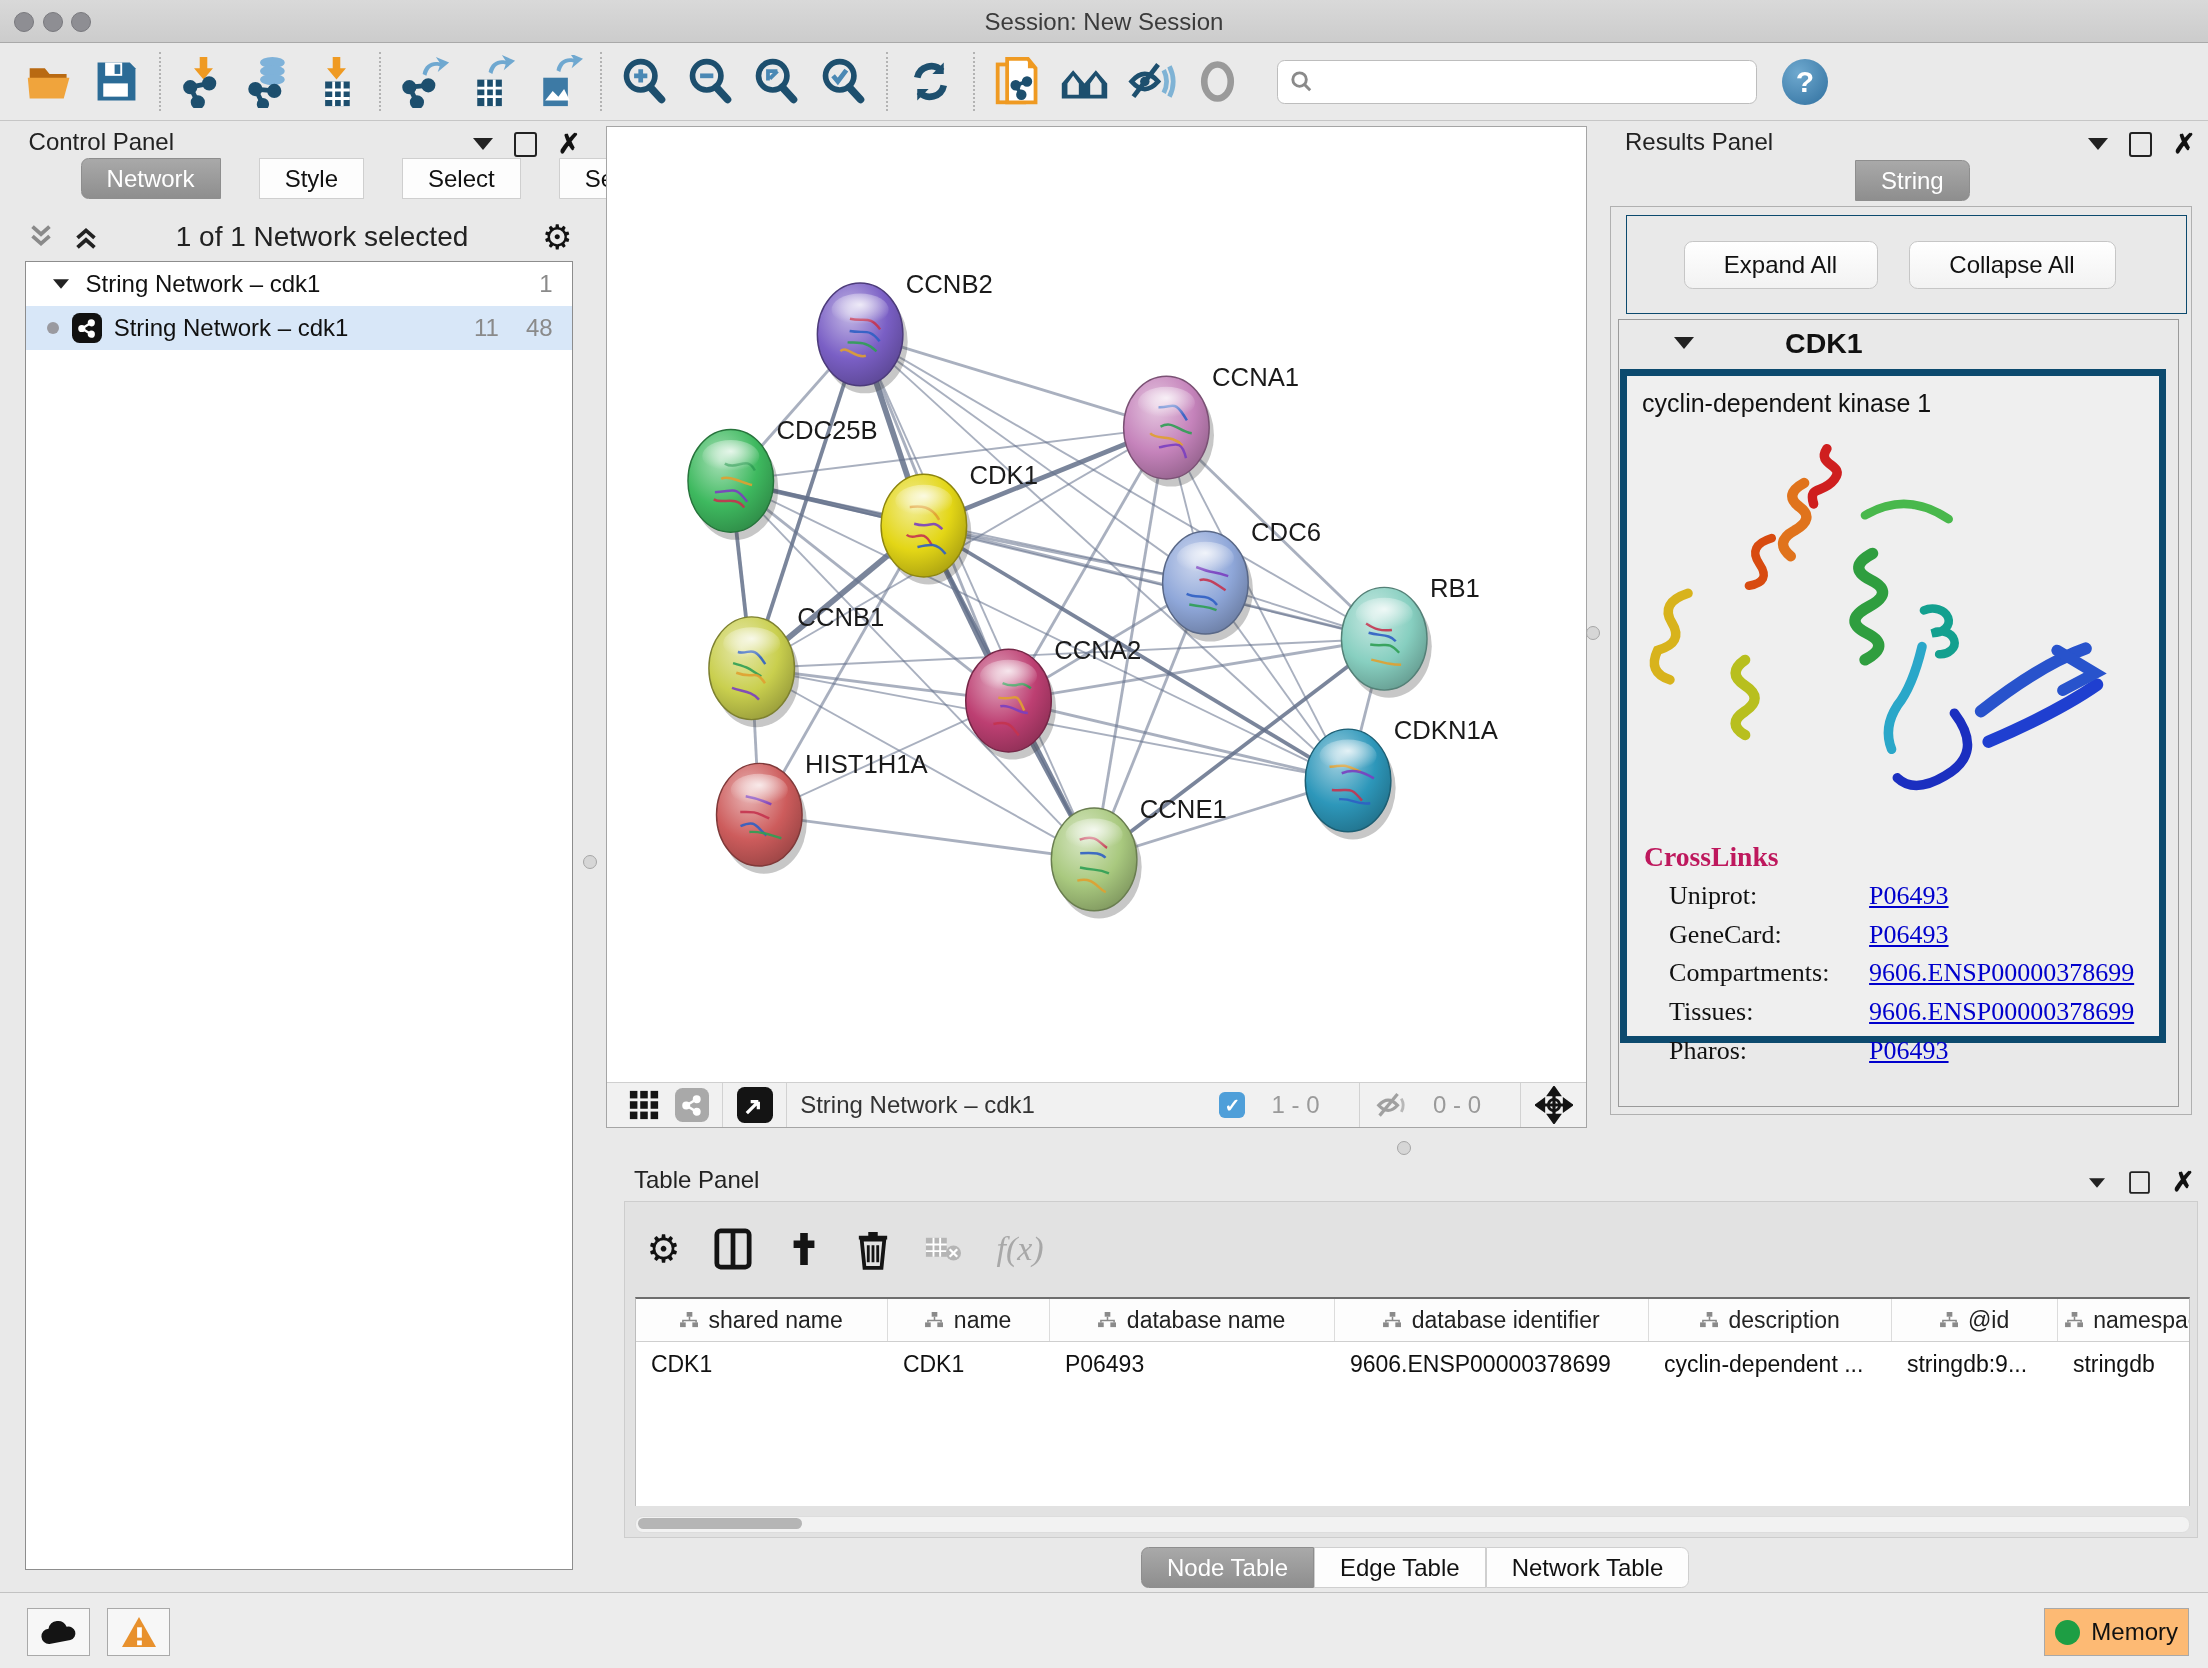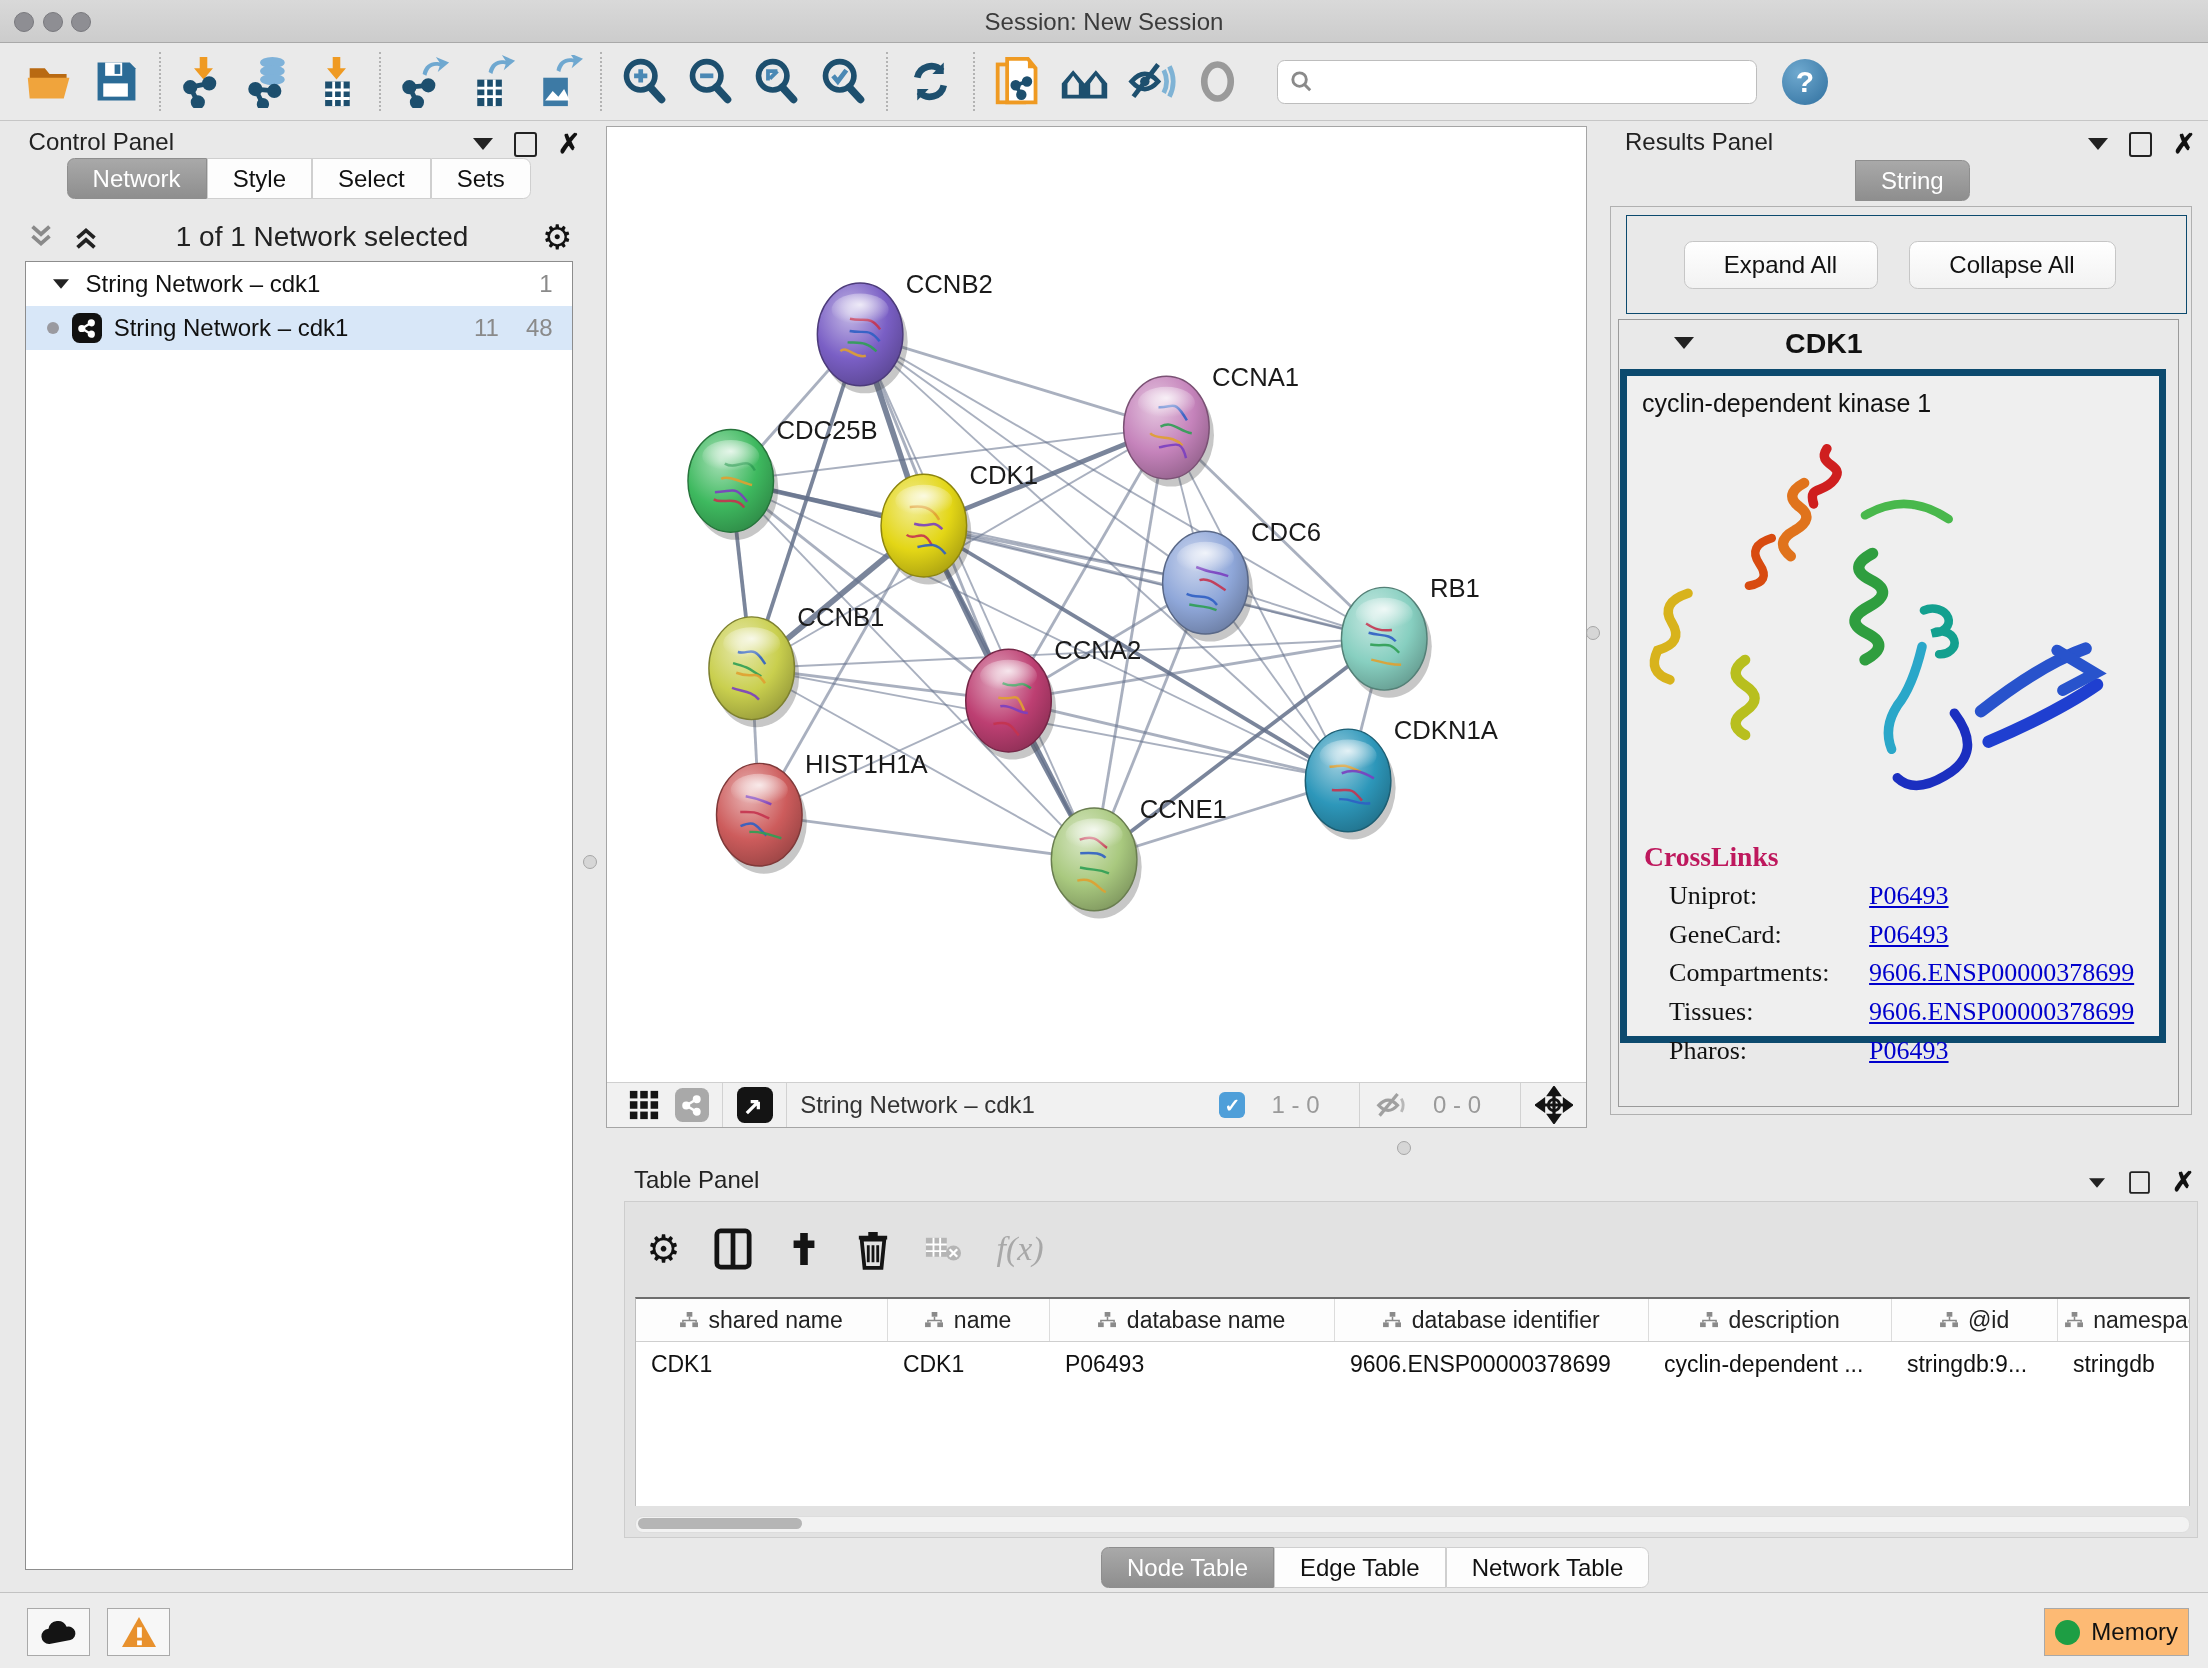--- a/index.html
+++ b/index.html
@@ -22,21 +22,21 @@
   .boxicon{width:19px;height:21px;border:2.9px solid #222;border-radius:2.9px;}
   .xicon{font-size:27px;font-weight:bold;color:#111;line-height:21px;}
   .seg{display:flex;}
   .seg .tab{font-size:24px;padding:5.7px 25px;background:#fdfdfd;border:1px solid #cfcfcf;color:#111;}
   .seg .tab:first-child{border-radius:7.6px 0 0 7.6px;}
   .seg .tab:last-child{border-radius:0 7.6px 7.6px 0;}
   .seg .tab.sel{background:linear-gradient(#a9a9a9,#8e8e8e);color:#fff;border-color:#8e8e8e;}
   .knob{position:absolute;width:12.4px;height:12.4px;border-radius:50%;background:#d6d6d6;border:1px solid #a6a6a6;}
   
   .control-panel{position:absolute;left:7.6px;top:122px;width:586px;height:1459px;}
-  .cp-tabs{position:absolute;left:59px;top:36px;}
+  .cp-tabs{position:absolute;left:73px;top:36px;gap:38px;}
   .cp-sub{position:absolute;left:17px;top:95px;width:548px;height:40px;display:flex;align-items:center;}
   .cp-status{flex:1;text-align:center;font-size:28px;color:#222;}
   .gear{font-size:34px;color:#111;font-family:"DejaVu Sans",sans-serif;line-height:34px;}
   .cp-list{position:absolute;left:17px;top:139px;width:546px;height:1307px;background:#fff;border:1.9px solid #8d8d8d;}
   .row1{height:44px;display:flex;align-items:center;font-size:24px;color:#111;}
   .row1 .cnt{margin-left:auto;margin-right:19px;color:#8a8a8a;}
   .row2{height:44px;display:flex;align-items:center;background:#d8e7f8;font-size:24px;color:#111;}
   .dot{width:12.4px;height:12.4px;border-radius:50%;background:#9a9aa0;margin:0 13.3px 0 21px;}
   .shareicon{width:30px;height:30px;border-radius:7.6px;background:#111;margin-right:11.4px;display:flex;align-items:center;justify-content:center;}
   .numgray{color:#8a8a8a;}
@@ -68,21 +68,21 @@
   .table-panel{position:absolute;left:613px;top:1153px;width:1595px;height:428px;}
   .tp-box{position:absolute;left:11.4px;top:48px;width:1572px;height:335px;background:#e2e2e2;border:1px solid #cdcdcd;}
   .tp-tools{height:93px;display:flex;align-items:center;gap:34px;padding-left:21px;}
   .tp-table{position:absolute;left:9.5px;top:95px;width:1553px;height:207px;background:#fff;border-top:2.9px solid #6e6e6e;border-left:1px solid #bdbdbd;border-right:1px solid #bdbdbd;overflow:hidden;}
   .thead{display:flex;height:42px;border-bottom:1px solid #cfcfcf;background:#fdfdfd;}
   .th{display:flex;align-items:center;gap:9.5px;justify-content:center;font-size:23px;color:#222;border-right:1px solid #dcdcdc;box-sizing:border-box;flex:none;}
   .trow{display:flex;height:44px;}
   .td{font-size:23px;color:#111;padding-left:15px;display:flex;align-items:center;box-sizing:border-box;flex:none;}
   .hscroll{position:absolute;left:9.5px;top:314px;width:1553px;height:15px;background:#f2f2f2;border:1px solid #ddd;border-radius:7.6px;}
   .hthumb{position:absolute;left:1.9px;top:1px;width:164px;height:11.4px;border-radius:5.7px;background:#b5b5b5;}
-  .tp-tabs{position:absolute;left:488px;top:394px;align-items:flex-end;}
+  .tp-tabs{position:absolute;left:528px;top:394px;align-items:flex-end;}
   
   .statusbar{position:absolute;left:0;top:1592px;width:2208px;height:76px;background:#ececec;border-top:1px solid #c2c2c2;}
   .sq-btn{position:absolute;top:15px;width:61px;height:46px;background:#f7f7f7;border:1.9px solid #a9a9a9;display:flex;align-items:center;justify-content:center;}
   .membtn{position:absolute;right:19px;top:15px;width:143px;height:46px;background:#fdba74;border:1.9px solid #a9a9a9;display:flex;align-items:center;justify-content:center;gap:11.4px;font-size:24px;color:#111;}
   .greendot{width:25px;height:25px;border-radius:50%;background:#1e9e44;}
   svg text{font-family:"Liberation Sans",sans-serif;}
 </style>
 </head>
 <body>
 

